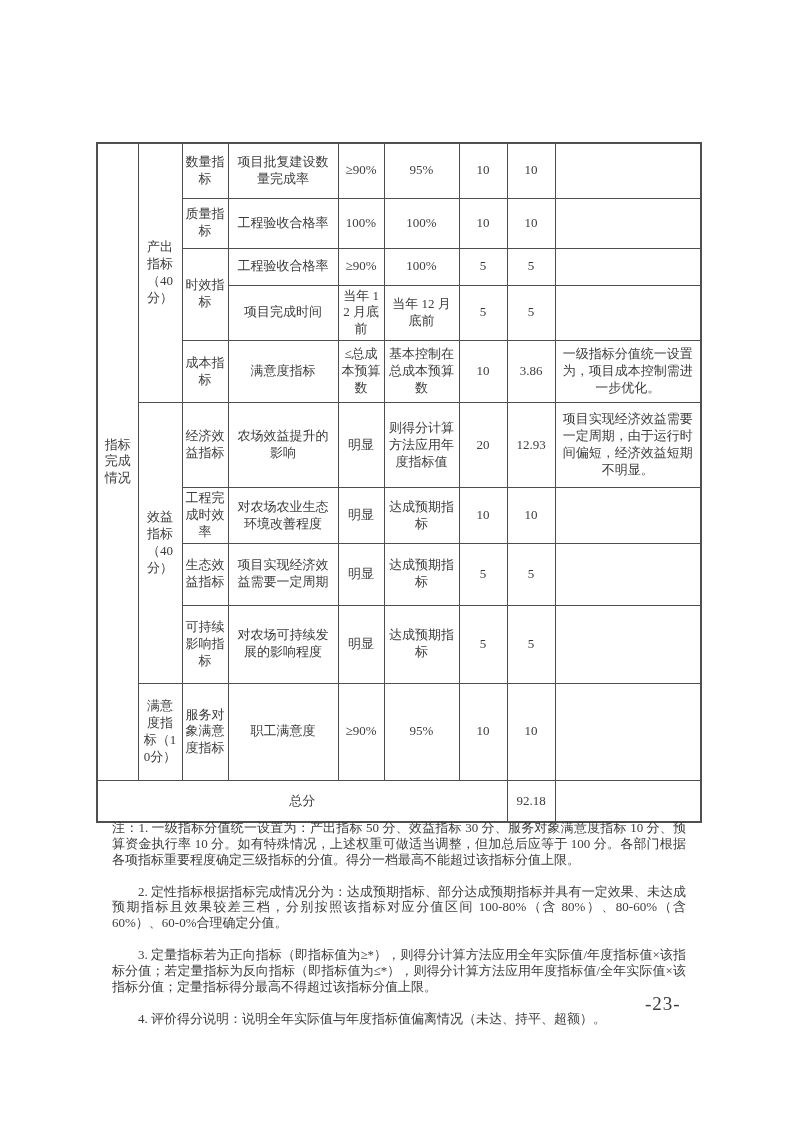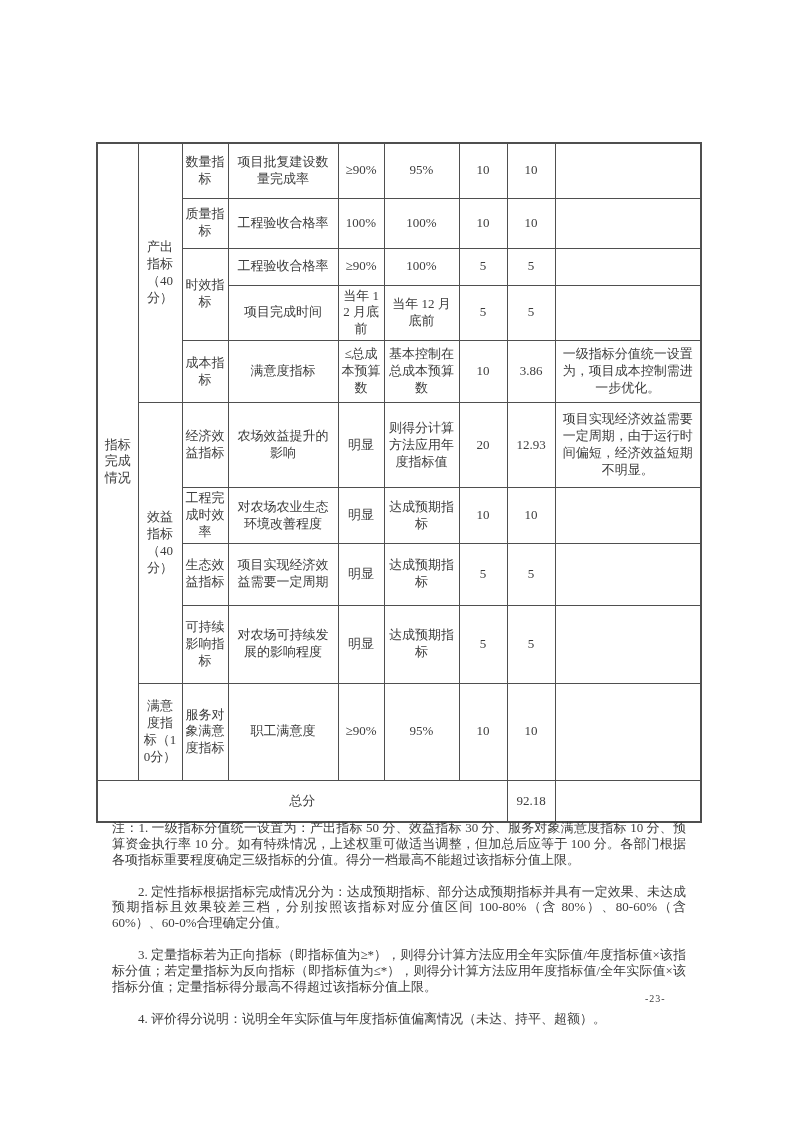--- a/index.html
+++ b/index.html
@@ -38,21 +38,21 @@
     width: 606px;
     font-size: 13px;
     line-height: 1.22;
     text-align: justify;
   }
   .notes p { margin: 16px; }
   .notes p.indent { text-indent: 2em; }
   .page-number {
     position: absolute;
     left: 645px; top: 993px;
-    font-size: 10px;
+    font-size: 19px;
     letter-spacing: 1px;
   }
 </style>
 </head>
 <body>
 
 <div class="page">
 
   <table class="eval">
     <colgroup>

